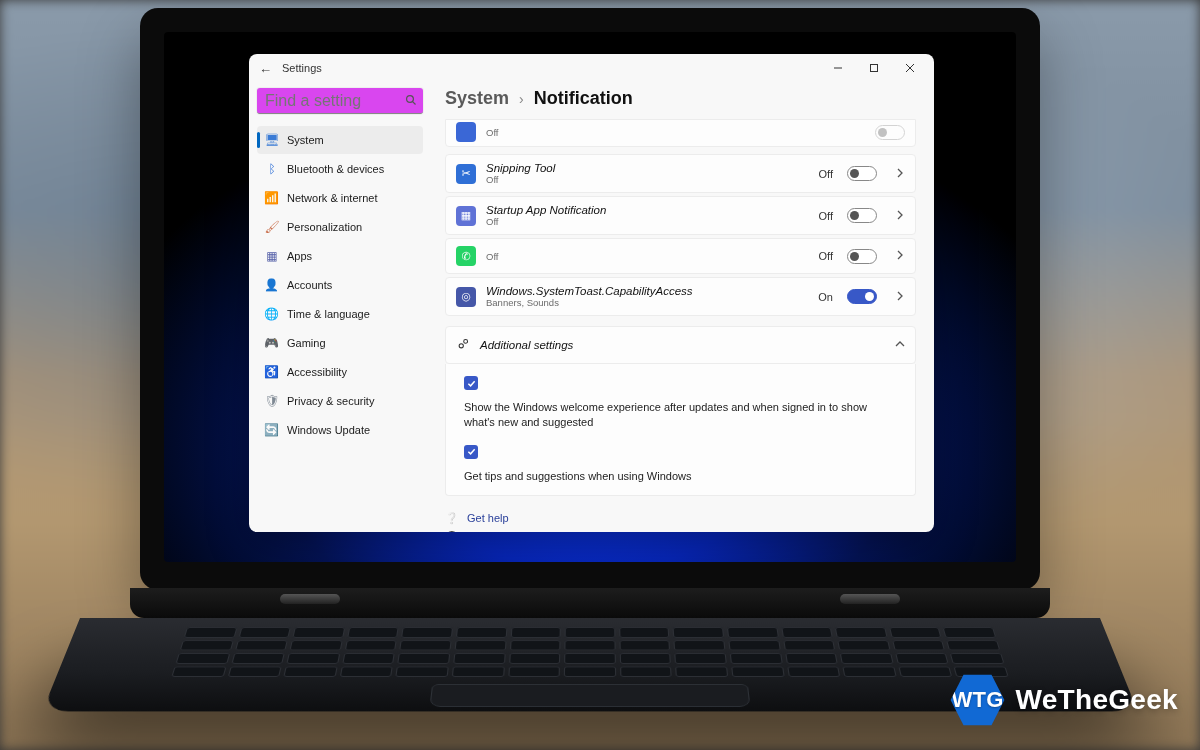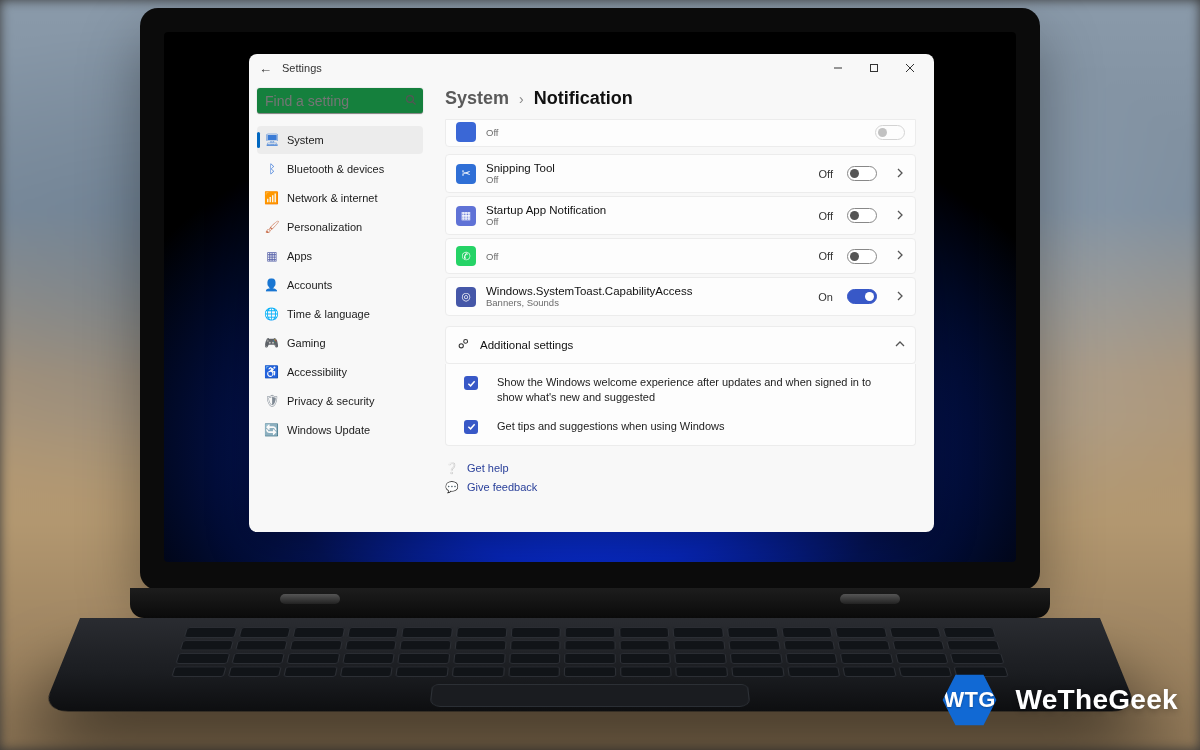--- a/index.html
+++ b/index.html
@@ -60,66 +60,66 @@
   .tb-btn { width:36px; height:28px; display:flex; align-items:center; justify-content:center; color:#333;}
   .tb-btn svg{width:10px;height:10px;}
 
   .body { flex:1; display:flex; min-height:0;}
   .sidebar { width: 182px; padding: 4px 8px 8px 8px; display:flex; flex-direction:column; gap:2px;}
   .profile { display:flex; gap:8px; align-items:center; padding:4px 2px 10px 2px;}
   .avatar { width:36px; height:36px; border-radius:50%; background: radial-gradient(circle at 40% 30%, #e6c9a8, #b4815a 55%, #6b3a24); box-shadow: inset 0 0 0 1px rgba(0,0,0,.1);}
   .profile-name { font-weight:600; font-size:11px;}
   .profile-email { font-size:8.5px; color:#888; filter: blur(1.5px);}
   .search { position:relative; margin: 2px 0 10px 0;}
-  .search input { width:100%; height:26px; border:none; border-bottom:1px solid #888; background:#15803d; border-radius:3px; padding:0 24px 0 8px; font-size:14px; outline:none; box-shadow: 0 0 0 1px #eee;}
+  .search input { width:100%; height:26px; border:none; border-bottom:1px solid #888; background:#d946ef; border-radius:3px; padding:0 24px 0 8px; font-size:16px; outline:none; box-shadow: 0 0 0 1px #eee;}
   .search .mag { position:absolute; right:6px; top:50%; transform:translateY(-50%); color:#555;}
 
   .nav { display:flex; flex-direction:column; gap:1px;}
   .nav-item { display:flex; align-items:center; gap:8px; height:28px; padding:0 8px; border-radius:4px; font-size:11px; cursor:default; position:relative;}
   .nav-item.active { background:#ececec;}
   .nav-item.active::before{ content:""; position:absolute; left:0; top:6px; bottom:6px; width:3px; border-radius:2px; background:#0067c0;}
   .nav-ico { width:14px; height:14px; display:flex; align-items:center; justify-content:center; font-size:12px;}
 
   .main { flex:1; padding: 2px 18px 10px 14px; overflow:hidden;}
   .crumb { display:flex; align-items:center; gap:10px; font-size:18px; padding: 4px 0 10px 0;}
   .crumb a { color:#5a5a5a; text-decoration:none; font-weight:600;}
   .crumb .sep{ color:#888; font-size:14px;}
   .crumb b { font-weight:600; color:#111;}
 
   .pane { display:flex; flex-direction:column; gap:4px; }
   .card { background:#fdfdfd; border:1px solid #ececec; border-radius:4px; display:flex; align-items:center; padding:7px 10px; gap:10px;}
   .card.partial { border-top-left-radius:0; border-top-right-radius:0;}
   .app-ico { width:20px; height:20px; border-radius:4px; display:flex; align-items:center; justify-content:center; font-size:11px; color:#fff; flex:none;}
-  .app-title { font-size:11.5px; color:#111;}
+  .app-title { font-size:11.5px; color:#111;font-style:italic;}
   .app-sub { font-size:9.5px; color:#6b6b6b;}
   .card .grow{flex:1;}
   .state { font-size:11px; color:#333; margin-right:4px;}
   .toggle { width:30px; height:15px; border-radius:10px; position:relative; border:1px solid #888; background:#fff;}
   .toggle::after{content:"";position:absolute;width:9px;height:9px;border-radius:50%;background:#555;left:2px;top:2px;}
   .toggle.on{ background:#3858c7; border-color:#3858c7;}
   .toggle.on::after{ background:#fff; left:auto; right:2px;}
   .chev { color:#555; margin-left:8px;}
   .chev svg, .expand svg{width:10px;height:10px;}
 
   .expander { margin-top:6px;}
   .expander .card{ padding:10px;}
   .gear-ico{ color:#333;}
   .expand { margin-left:auto; color:#555;}
   .checks { background:#fdfdfd; border:1px solid #ececec; border-top:none; border-radius:0 0 4px 4px; padding: 4px 10px;}
-  .check-row { display:flex; align-items:flex-start; gap:19px; padding:7px 8px;}
+  .check-row { display:flex; align-items:flex-start; gap:10px; padding:7px 8px;flex-direction:column;}
   .checkbox { width:14px; height:14px; border-radius:3px; background:#3858c7; flex:none; display:flex; align-items:center; justify-content:center; color:#fff; margin-top:1px;}
   .checkbox svg{width:9px;height:9px;}
   .check-label{ font-size:11px; color:#222; line-height:1.35;}
 
   .footer-links { margin-top:12px; display:flex; flex-direction:column; gap:6px; font-size:11px;}
   .footer-links a{ color:#2a409a; text-decoration:none; display:flex; align-items:center; gap:8px;}
   .footer-links .fico{ color:#333; width:14px; display:flex; justify-content:center;}
 
   
-  .brand { position:absolute; right:22px; bottom:22px; display:flex; align-items:center; gap:18px; color:#fff; font-weight:700; font-size:28px; letter-spacing:.3px; text-shadow:0 2px 6px rgba(0,0,0,.3);}
+  .brand { position:absolute; right:22px; bottom:22px; display:flex; align-items:center; gap:10px; color:#fff; font-weight:700; font-size:28px; letter-spacing:.3px; text-shadow:0 2px 6px rgba(0,0,0,.3);}
   .hex { width:56px; height:56px; background:#1169d4; color:#fff; font-weight:800; font-size:22px; display:flex; align-items:center; justify-content:center; clip-path: polygon(25% 5%, 75% 5%, 98% 50%, 75% 95%, 25% 95%, 2% 50%); box-shadow:0 6px 14px rgba(0,0,0,.35); position:relative;}
   .hex span{ text-shadow:0 1px 2px rgba(0,0,0,.3);}
 </style>
 </head>
 <body>
 
 <div class="bg"></div>
 
 <div class="laptop">
   <div class="screen-bezel">

